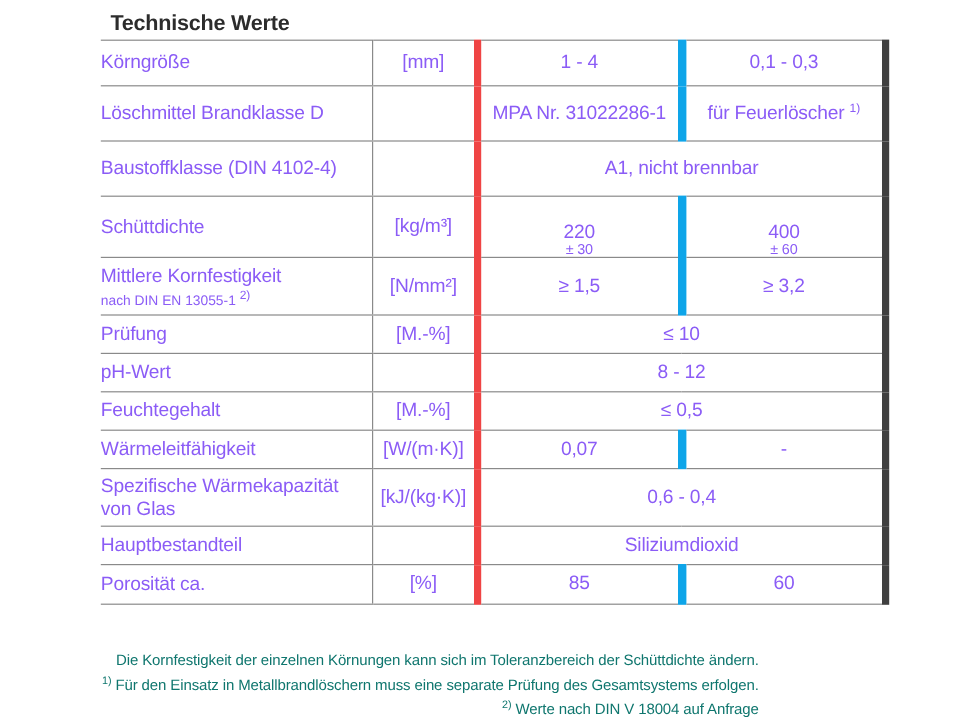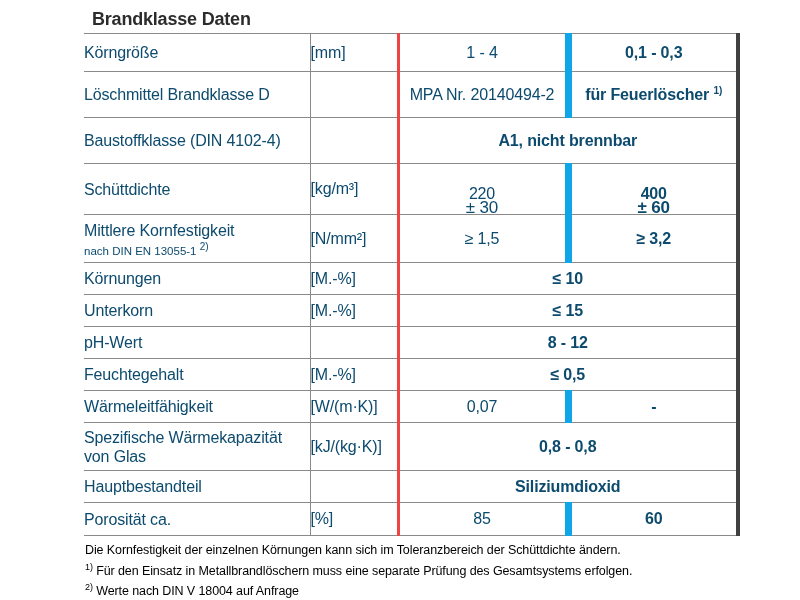--- a/index.html
+++ b/index.html
@@ -30,98 +30,100 @@
     left: 84px;
     top: 33px;
     width: 654px;
     border-collapse: collapse;
     table-layout: fixed;
     border-top: 1px solid #8a8a8a;
   }
   table.tech td {
     border-bottom: 1px solid #8a8a8a;
     font-size: 16px;
-    color: #0c4a6e;
+    color: #8b5cf6;
     vertical-align: middle;
     padding: 0;
     letter-spacing: -0.15px;
     overflow: hidden;
   }
   td.c-label {
     text-align: left;
     padding-left: 9px;
     line-height: 19px;
   }
   td.c-unit {
+    text-align: center;
     border-left: 1px solid #8a8a8a;
-    border-right: 3px solid #ef4444;
+    border-right: 6px solid #ef4444;
   }
   td.c-val { text-align: center; }
   td.divided { border-right: 7px solid #0ea5e9; }
-  table.tech tr td:last-child { border-right: 4px solid #404040; font-weight: bold; }
+  table.tech tr td:last-child { border-right: 6px solid #404040; }
 
   tr.h38 { height: 38px; }
   tr.h46 { height: 46px; }
   tr.h48 { height: 48px; }
   tr.h49 { height: 49px; }
   tr.h32 { height: 32px; }
   tr.h33 { height: 33px; margin-top: 48px; }
 
   .stack .main { font-size: 16px; line-height: 17px; margin-top: 21px; }
-  .stack .sub  { font-size: 17px; line-height: 12px; }
+  .stack .sub  { font-size: 12px; line-height: 12px; }
 
   .label-sub {
     font-size: 11.5px;
     line-height: 12px;
     margin-top: 1px;
     letter-spacing: 0;
   }
   table.tech sup {
     font-size: 10px;
     letter-spacing: 0;
   }
   .footnotes {
     position: absolute;
     left: 85px;
     top: 542px;
     font-size: 12.5px;
     line-height: 16.5px;
-    color: #000000;
+    color: #0f766e;
     letter-spacing: -0.1px;
+    text-align: right;
   }
   .footnotes .fn-line { white-space: nowrap; }
   .footnotes sup { font-size: 9px; }
 </style>
 </head>
 <body>
 
 <div class="page">
 
-  <div class="title">Brandklasse Daten</div>
+  <div class="title">Technische Werte</div>
 
   <table class="tech">
     <colgroup>
       <col style="width:226px">
       <col style="width:88px">
       <col style="width:170px">
       <col style="width:170px">
     </colgroup>
     <tbody>
 
       <tr class="h38">
         <td class="c-label">Körngröße</td>
         <td class="c-unit">[mm]</td>
         <td class="c-val divided">1 - 4</td>
         <td class="c-val">0,1 - 0,3</td>
       </tr>
 
       <tr class="h46">
         <td class="c-label">Löschmittel Brandklasse D</td>
         <td class="c-unit"></td>
-        <td class="c-val divided">MPA Nr. 20140494-2</td>
+        <td class="c-val divided">MPA Nr. 31022286-1</td>
         <td class="c-val"><span>für Feuerlöscher</span> <sup>1)</sup></td>
       </tr>
 
       <tr class="h46">
         <td class="c-label">Baustoffklasse (DIN 4102-4)</td>
         <td class="c-unit"></td>
         <td class="c-val" colspan="2">A1, nicht brennbar</td>
       </tr>
 
       <tr class="h49">
@@ -145,30 +147,25 @@
         <td class="c-label">
           <div>Mittlere Kornfestigkeit</div>
           <div class="label-sub"><span>nach DIN EN 13055-1</span> <sup>2)</sup></div>
         </td>
         <td class="c-unit">[N/mm²]</td>
         <td class="c-val divided">≥ 1,5</td>
         <td class="c-val">≥ 3,2</td>
       </tr>
 
       <tr class="h32">
-        <td class="c-label">Körnungen</td>
+        <td class="c-label">Prüfung</td>
         <td class="c-unit">[M.-%]</td>
         <td class="c-val" colspan="2">≤ 10</td>
       </tr>
 
-      <tr class="h32">
-        <td class="c-label">Unterkorn</td>
-        <td class="c-unit">[M.-%]</td>
-        <td class="c-val" colspan="2">≤ 15</td>
-      </tr>
 
       <tr class="h32">
         <td class="c-label">pH-Wert</td>
         <td class="c-unit"></td>
         <td class="c-val" colspan="2">8 - 12</td>
       </tr>
 
       <tr class="h32">
         <td class="c-label">Feuchtegehalt</td>
         <td class="c-unit">[M.-%]</td>
@@ -178,21 +175,21 @@
       <tr class="h32">
         <td class="c-label">Wärmeleitfähigkeit</td>
         <td class="c-unit">[W/(m·K)]</td>
         <td class="c-val divided">0,07</td>
         <td class="c-val">-</td>
       </tr>
 
       <tr class="h48">
         <td class="c-label">Spezifische Wärmekapazität von Glas</td>
         <td class="c-unit">[kJ/(kg·K)]</td>
-        <td class="c-val" colspan="2">0,8 - 0,8</td>
+        <td class="c-val" colspan="2">0,6 - 0,4</td>
       </tr>
 
       <tr class="h32">
         <td class="c-label">Hauptbestandteil</td>
         <td class="c-unit"></td>
         <td class="c-val" colspan="2">Siliziumdioxid</td>
       </tr>
 
       <tr class="h33">
         <td class="c-label">Porosität ca.</td>

